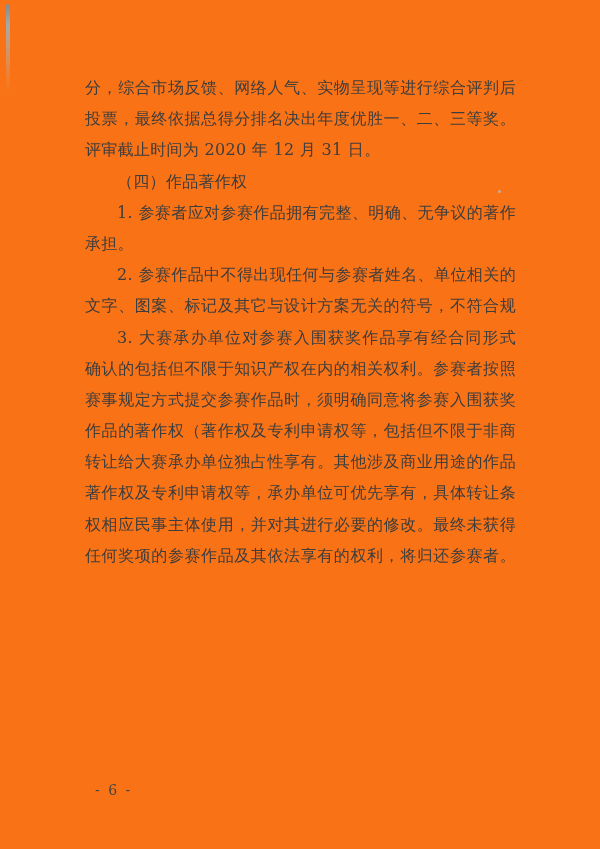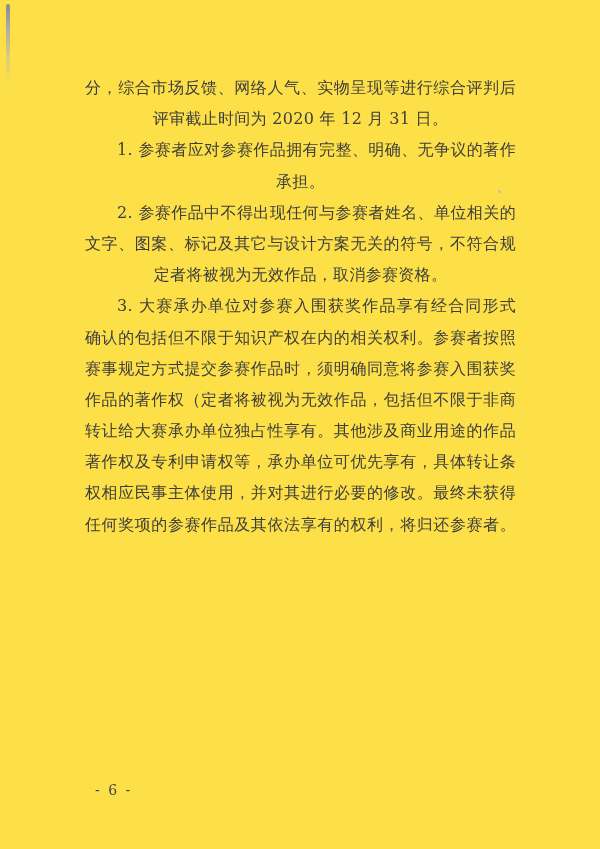--- a/index.html
+++ b/index.html
@@ -5,21 +5,21 @@
   html, body {
     margin: 0;
     padding: 0;
     background: #e8e8e8;
   }
   .page {
     position: relative;
     width: 600px;
     height: 849px;
     margin: 0 auto;
-    background: #fde047;
+    background: #f97316;
     overflow: hidden;
     font-family: "DejaVu Serif", "Liberation Serif", serif;
     color: #3d3d3d;
   }
   
   .scan-streak {
     position: absolute;
     left: 6px;
     top: 4px;
     width: 4px;
@@ -49,21 +49,21 @@
     left: 85px;
     top: 72px;
     width: 431px;
   }
   .line {
     height: 31.2px;
     line-height: 31.2px;
     font-size: 16px;
     white-space: nowrap;
     letter-spacing: 0.3px;
-    text-align: center;
+    text-align: left;
   }
   .line.justify {
     white-space: normal;
     text-align: justify;
     text-align-last: justify;
     text-justify: inter-character;
   }
   .line.indent {
     padding-left: 32px;
   }
@@ -84,30 +84,31 @@
 </head>
 <body>
 
 <div class="page">
 
   <div class="scan-streak"></div>
   <div class="scan-speck"></div>
 
   <div class="textblock">
     <div class="line justify">分，综合市场反馈、网络人气、实物呈现等进行综合评判后</div>
+    <div class="line justify">投票，最终依据总得分排名决出年度优胜一、二、三等奖。</div>
     <div class="line">评审截止时间为 2020 年 12 月 31 日。</div>
+    <div class="line indent">（四）作品著作权</div>
     <div class="line justify indent">1. 参赛者应对参赛作品拥有完整、明确、无争议的著作</div>
     <div class="line">承担。</div>
     <div class="line justify indent">2. 参赛作品中不得出现任何与参赛者姓名、单位相关的</div>
     <div class="line justify">文字、图案、标记及其它与设计方案无关的符号，不符合规</div>
-    <div class="line">定者将被视为无效作品，取消参赛资格。</div>
     <div class="line justify indent">3. 大赛承办单位对参赛入围获奖作品享有经合同形式</div>
     <div class="line justify">确认的包括但不限于知识产权在内的相关权利。参赛者按照</div>
     <div class="line justify">赛事规定方式提交参赛作品时，须明确同意将参赛入围获奖</div>
-    <div class="line justify">作品的著作权（定者将被视为无效作品，包括但不限于非商</div>
+    <div class="line justify">作品的著作权（著作权及专利申请权等，包括但不限于非商</div>
     <div class="line justify">转让给大赛承办单位独占性享有。其他涉及商业用途的作品</div>
     <div class="line justify">著作权及专利申请权等，承办单位可优先享有，具体转让条</div>
     <div class="line justify">权相应民事主体使用，并对其进行必要的修改。最终未获得</div>
     <div class="line justify">任何奖项的参赛作品及其依法享有的权利，将归还参赛者。</div>
   </div>
 
   <div class="page-number">- 6 -</div>
 
 </div>
 

